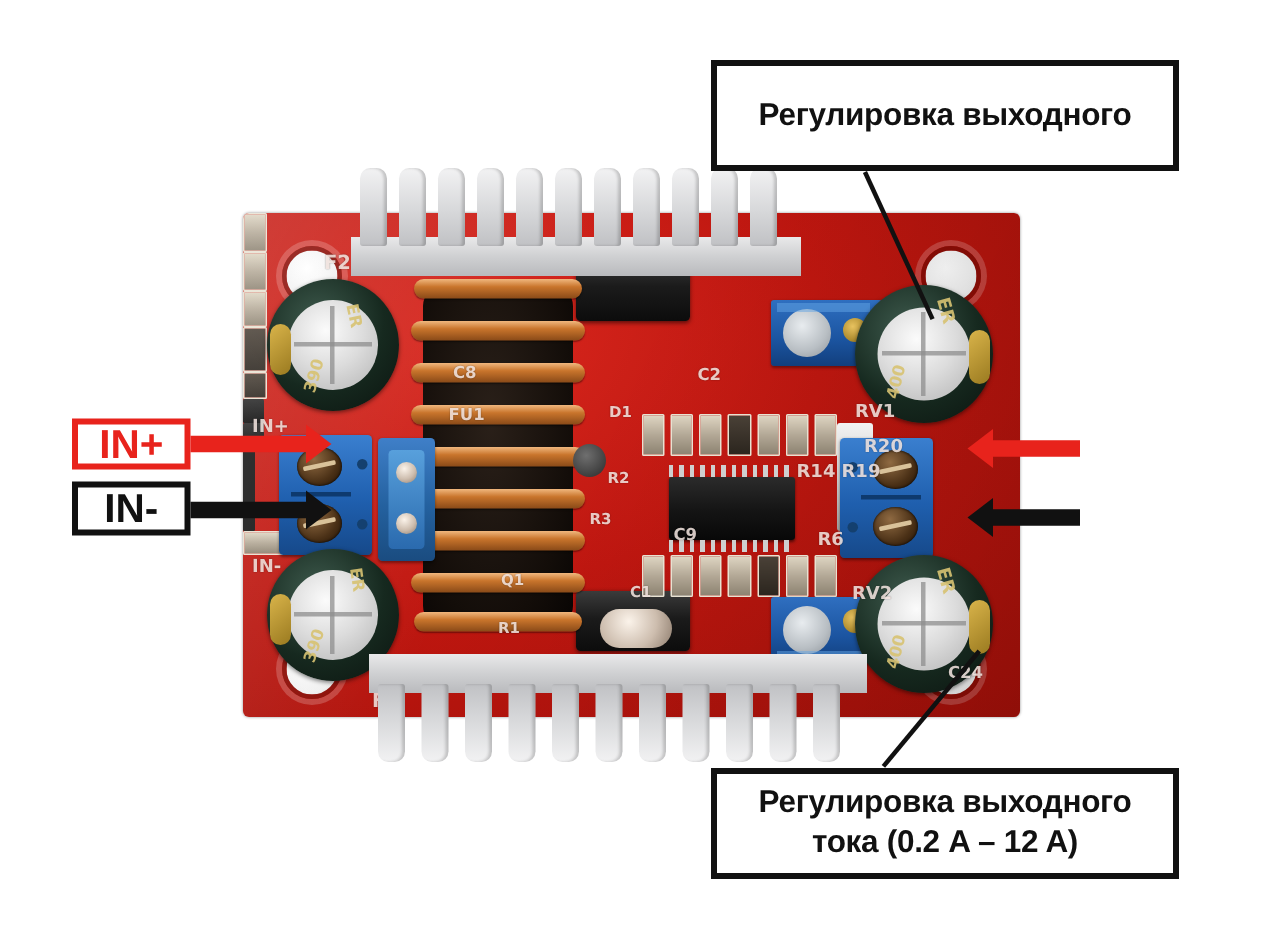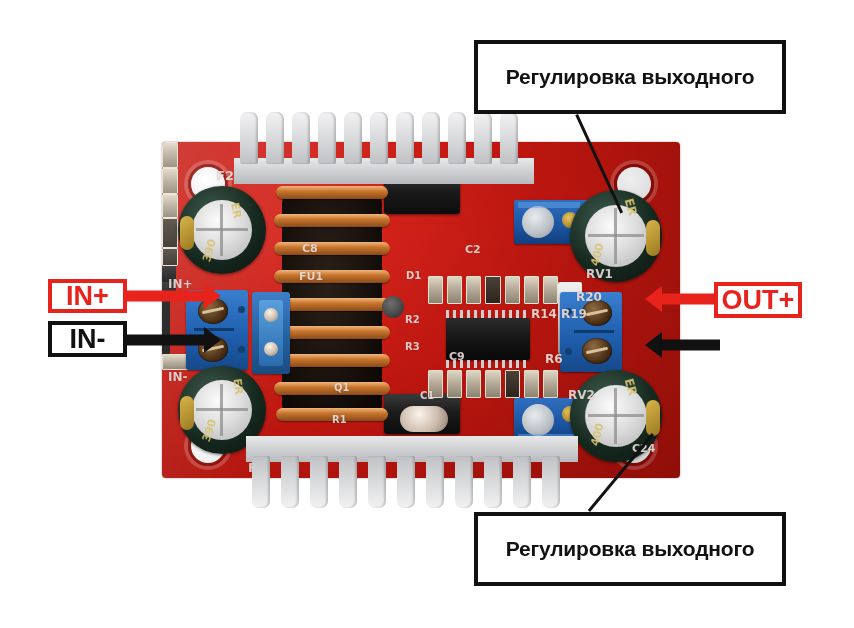--- a/index.html
+++ b/index.html
@@ -275,28 +275,28 @@
         <div class="silk" style="left: 137px; top: 128px; font-size: 11px;">FU1</div>
         <div class="silk" style="left: 6px; top: 135px; font-size: 12px;">IN+</div>
         <div class="silk" style="left: 6px; top: 228px; font-size: 12px;">IN-</div>
         <div class="silk" style="left: 172px; top: 240px; font-size: 10px;">Q1</div>
         <div class="silk" style="left: 170px; top: 272px; font-size: 10px;">R1</div>
         <div class="silk" style="left: 126px; top: 296px; font-size: 11px;">C22</div>
         <div class="silk" style="left: 86px; top: 318px; font-size: 13px;">F1</div>
         <div class="silk" style="left: 244px; top: 128px; font-size: 10px;">D1</div>
         <div class="silk" style="left: 303px; top: 101px; font-size: 11px;">C2</div>
         <div class="silk" style="left: 243px; top: 172px; font-size: 10px;">R2</div>
-        <div class="silk" style="left: 243px; top: 199px; font-size: 10px; text-align: right;">R3</div>
+        <div class="silk" style="left: 231px; top: 199px; font-size: 10px; text-align: right;">R3</div>
         <div class="silk" style="left: 258px; top: 248px; font-size: 10px;">C1</div>
         <div class="silk" style="left: 287px; top: 208px; font-size: 11px;">C9</div>
         <div class="silk" style="left: 369px; top: 165px; font-size: 12px;">R14</div>
         <div class="silk" style="left: 399px; top: 165px; font-size: 12px;">R19</div>
         <div class="silk" style="left: 383px; top: 210px; font-size: 12px;">R6</div>
         <div class="silk" style="left: 414px; top: 148px; font-size: 12px;">R20</div>
-        <div class="silk" style="left: 424px; top: 125px; font-size: 12px; text-align: center;">RV1</div>
+        <div class="silk" style="left: 408px; top: 125px; font-size: 12px; text-align: center;">RV1</div>
         <div class="silk" style="left: 406px; top: 246px; font-size: 12px;">RV2</div>
         <div class="silk" style="left: 470px; top: 300px; font-size: 11px;">C24</div>
       </div>
 
     <div class="sheen"></div>
   </div>
 
   <div class="heatsink" id="heatsink-top" style="left:234px;top:112px;width:300px;height:72px;z-index:28;">
     <div class="hs-base" style="top:46px;height:26px;"></div>
   <div class="fin" style="left: 6px; top: 0px; height: 52px;"></div>
@@ -327,20 +327,21 @@
     </div>
 
   <div class="leader" id="leader-top" style="left: 578px; top: 114px; width: 107.838px; height: 3px; transform: rotate(65.3362deg);"></div>
   <div class="leader" id="leader-bottom" style="left: 654px; top: 435px; width: 100.125px; height: 3px; transform: rotate(129.732deg);"></div>
 
   <div class="callout" id="callout-voltage">
     <div class="ln">Регулировка выходного</div>
   </div>
   <div class="callout" id="callout-current">
     <div class="ln">Регулировка выходного</div>
+    <div class="ln">тока (0.2 A – 12 A)</div>
   </div>
 
   <div class="arrow red" id="arrow-in-plus" style="left:124px;top:281px;width:100px;height:30px;">
     <div class="shaft" style="left:0;width:82px;"></div>
     <div class="head right" style="left:80px;"></div>
   </div>
   <div class="arrow black" id="arrow-in-minus" style="left:124px;top:325px;width:100px;height:30px;">
     <div class="shaft" style="left:0;width:82px;"></div>
     <div class="head right" style="left:80px;"></div>
   </div>
@@ -352,17 +353,14 @@
     <div class="head left" style="left:0;"></div>
     <div class="shaft" style="left:15px;width:60px;"></div>
   </div>
 
   <div class="tbox red" id="label-in-plus">
     <span>IN+</span>
   </div>
   <div class="tbox black" id="label-in-minus">
     <span>IN-</span>
   </div>
-  <div class="tbox red" id="label-out-plus">
-    <span>OUT+</span>
-  </div>
 
 </div>
 
 </body></html>

